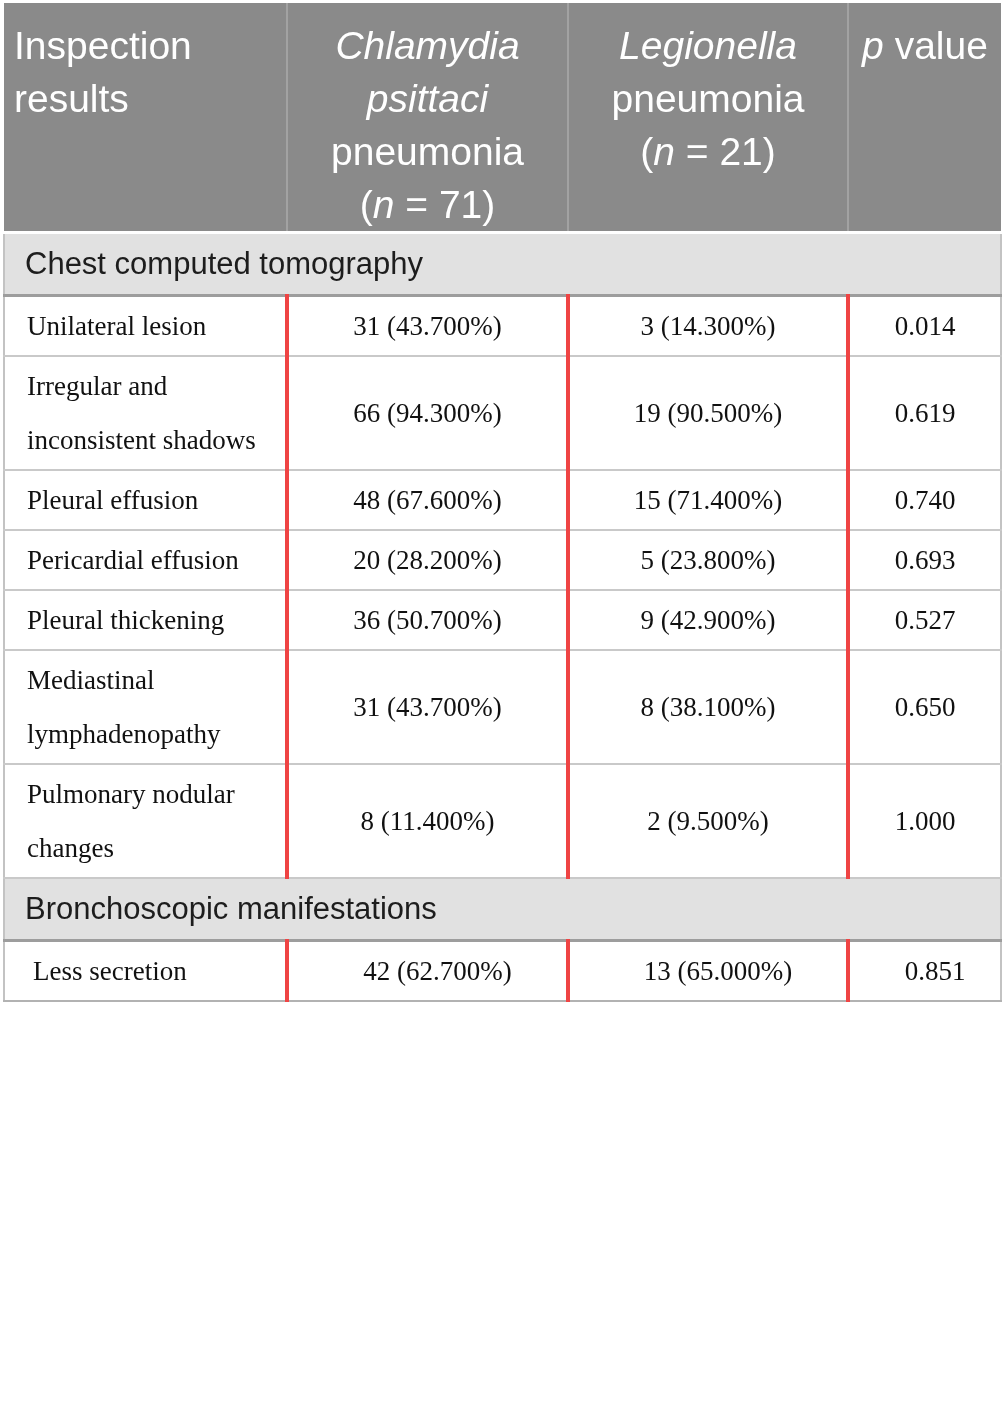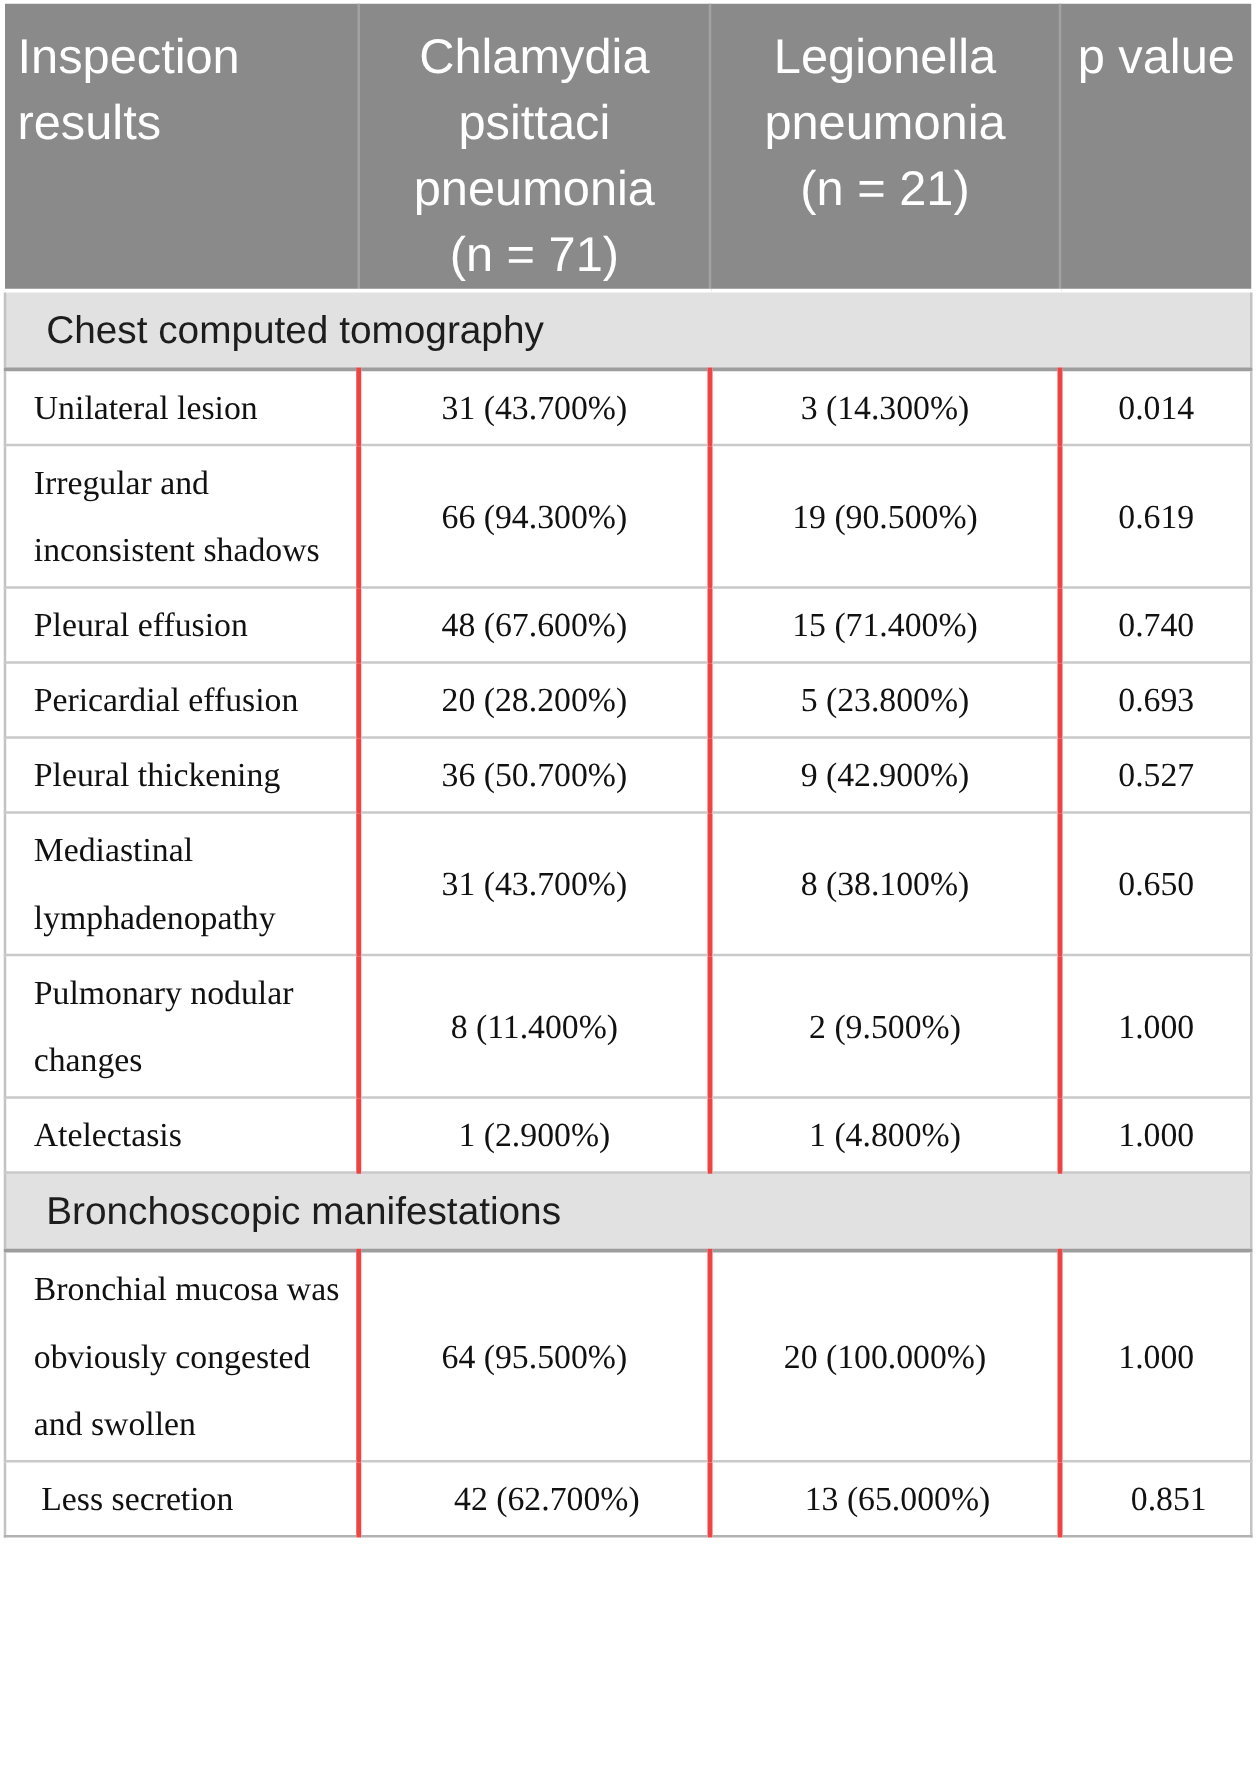--- a/index.html
+++ b/index.html
@@ -24,32 +24,32 @@
     font-size: 39px;
     line-height: 1.36;
     vertical-align: top;
     height: 192px;
     padding: 16px 10px 0 10px;
     border-bottom: 3px solid #ffffff;
   }
   .paper-table thead th + th { border-left: 2px solid #a2a2a2; }
   th.h-col1 { text-align: left; padding-left: 20px; padding-right: 36px; }
   th.h-col2, th.h-col3, th.h-col4 { text-align: center; padding-left: 14px; padding-right: 14px; }
-  .it { }
+  .it { font-style: italic; }
   
   td.section-cell {
     background: #e1e1e1;
     color: #1d1d1d;
     font-family: "Liberation Sans", "DejaVu Sans", sans-serif;
     font-size: 31px;
     font-weight: 500;
     text-align: left;
     vertical-align: middle;
     height: 56px;
-    padding: 2px 10px 2px 32px;
+    padding: 2px 10px 2px 20px;
     border-bottom: 3px solid #9d9d9d;
     border-left: 2px solid #c3c3c3;
     border-right: 2px solid #c3c3c3;
   }
   
   td.data-cell {
     background: #ffffff;
     color: #111111;
     font-family: Liberation Serif, serif;
     font-size: 27px;
@@ -134,33 +134,21 @@
       <td class="data-cell val">8 (38.100%)</td>
       <td class="data-cell val">0.650</td>
     </tr>
     <tr>
       <td class="data-cell">Pulmonary nodular changes</td>
       <td class="data-cell val">8 (11.400%)</td>
       <td class="data-cell val">2 (9.500%)</td>
       <td class="data-cell val">1.000</td>
     </tr>
     <tr>
-      <td class="data-cell">Atelectasis</td>
-      <td class="data-cell val">1 (2.900%)</td>
-      <td class="data-cell val">1 (4.800%)</td>
-      <td class="data-cell val">1.000</td>
-    </tr>
-    <tr>
       <td class="section-cell" colspan="4">Bronchoscopic manifestations</td>
-    </tr>
-    <tr>
-      <td class="data-cell">Bronchial mucosa was obviously congested and swollen</td>
-      <td class="data-cell val">64 (95.500%)</td>
-      <td class="data-cell val">20 (100.000%)</td>
-      <td class="data-cell val">1.000</td>
     </tr>
     <tr>
       <td class="data-cell">Less secretion</td>
       <td class="data-cell val">42 (62.700%)</td>
       <td class="data-cell val">13 (65.000%)</td>
       <td class="data-cell val">0.851</td>
     </tr>
   </tbody>
 </table>
 

